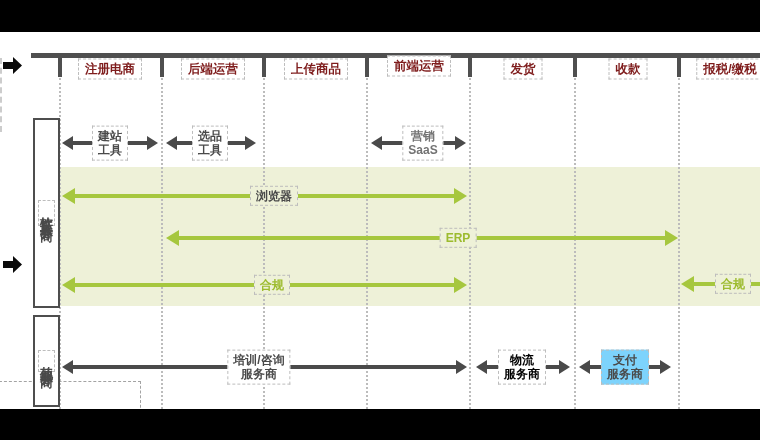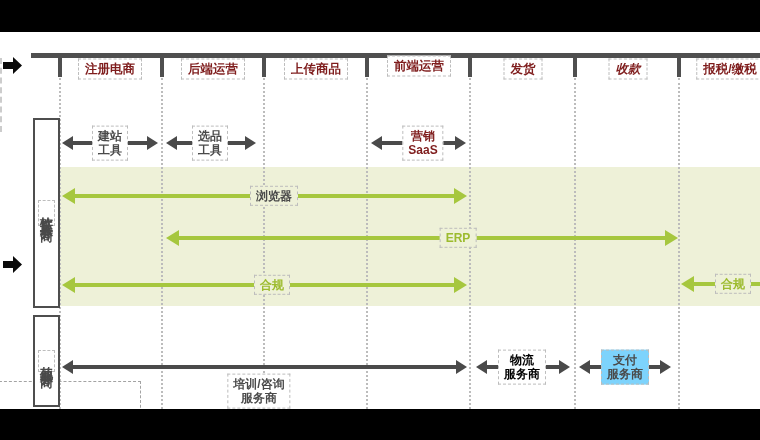--- a/index.html
+++ b/index.html
@@ -72,21 +72,21 @@
       <div class="arrow-line" style="left: 174px; top: 141.25px; width: 74px; height: 3.5px; background: rgb(74, 74, 74);"></div>
       <div class="arrow-head" style="left: 166px; top: 136px; border-top: 7px solid transparent; border-bottom: 7px solid transparent; border-right: 11px solid rgb(74, 74, 74);"></div>
       <div class="arrow-head" style="left: 245px; top: 136px; border-top: 7px solid transparent; border-bottom: 7px solid transparent; border-left: 11px solid rgb(74, 74, 74);"></div>
       <div class="arrow-label" style="left: 210px; top: 143px; background: rgb(255, 255, 255); color: rgb(74, 74, 74);">
         <div>选品</div>
         <div>工具</div>
       </div>
       <div class="arrow-line" style="left: 379px; top: 141.25px; width: 79px; height: 3.5px; background: rgb(74, 74, 74);"></div>
       <div class="arrow-head" style="left: 371px; top: 136px; border-top: 7px solid transparent; border-bottom: 7px solid transparent; border-right: 11px solid rgb(74, 74, 74);"></div>
       <div class="arrow-head" style="left: 455px; top: 136px; border-top: 7px solid transparent; border-bottom: 7px solid transparent; border-left: 11px solid rgb(74, 74, 74);"></div>
-      <div class="arrow-label" style="left: 423px; top: 143px; background: rgb(255, 255, 255); color: #7f1d1d;">
+      <div class="arrow-label" style="left: 423px; top: 143px; background: rgb(255, 255, 255); color: #737373;">
         <div>营销</div>
         <div>SaaS</div>
       </div>
       <div class="arrow-line" style="left: 72px; top: 194px; width: 385px; height: 4px; background: rgb(166, 199, 62);"></div>
       <div class="arrow-head" style="left: 62px; top: 188px; border-top: 8px solid transparent; border-bottom: 8px solid transparent; border-right: 13px solid rgb(166, 199, 62);"></div>
       <div class="arrow-head" style="left: 454px; top: 188px; border-top: 8px solid transparent; border-bottom: 8px solid transparent; border-left: 13px solid rgb(166, 199, 62);"></div>
       <div class="arrow-label" style="left: 274px; top: 196px; background: rgb(238, 241, 216); color: rgb(74, 74, 74);">
         <div>浏览器</div>
       </div>
       <div class="arrow-line" style="left: 176px; top: 236px; width: 492px; height: 4px; background: rgb(166, 199, 62);"></div>
@@ -102,21 +102,21 @@
         <div>合规</div>
       </div>
       <div class="arrow-line" style="left: 691px; top: 282px; width: 75px; height: 4px; background: rgb(166, 199, 62);"></div>
       <div class="arrow-head" style="left: 681px; top: 276px; border-top: 8px solid transparent; border-bottom: 8px solid transparent; border-right: 13px solid rgb(166, 199, 62);"></div>
       <div class="arrow-label" style="left: 733px; top: 284px; background: rgb(238, 241, 216); color: rgb(156, 187, 46);">
         <div>合规</div>
       </div>
       <div class="arrow-line" style="left: 70px; top: 365.25px; width: 389px; height: 3.5px; background: rgb(74, 74, 74);"></div>
       <div class="arrow-head" style="left: 62px; top: 360px; border-top: 7px solid transparent; border-bottom: 7px solid transparent; border-right: 11px solid rgb(74, 74, 74);"></div>
       <div class="arrow-head" style="left: 456px; top: 360px; border-top: 7px solid transparent; border-bottom: 7px solid transparent; border-left: 11px solid rgb(74, 74, 74);"></div>
-      <div class="arrow-label" style="left: 259px; top: 367px; background: rgb(255, 255, 255); color: rgb(74, 74, 74); margin-top: 24px;">
+      <div class="arrow-label" style="left: 259px; top: 367px; background: rgb(255, 255, 255); color: rgb(74, 74, 74);">
         <div>培训/咨询</div>
         <div>服务商</div>
       </div>
       <div class="arrow-line" style="left: 484px; top: 365.25px; width: 78px; height: 3.5px; background: rgb(74, 74, 74);"></div>
       <div class="arrow-head" style="left: 476px; top: 360px; border-top: 7px solid transparent; border-bottom: 7px solid transparent; border-right: 11px solid rgb(74, 74, 74);"></div>
       <div class="arrow-head" style="left: 559px; top: 360px; border-top: 7px solid transparent; border-bottom: 7px solid transparent; border-left: 11px solid rgb(74, 74, 74);"></div>
       <div class="arrow-label" style="left: 522px; top: 367px; background: rgb(255, 255, 255); color: #000000;">
         <div>物流</div>
         <div>服务商</div>
       </div>
@@ -138,21 +138,21 @@
       <div class="tick" style="left: 468px;"></div>
       <div class="tick" style="left: 573px;"></div>
       <div class="tick" style="left: 677px;"></div>
     </div>
   <div id="stages-layer">
       <div class="stage-label" style="left: 110px; top: 69px;">注册电商</div>
       <div class="stage-label" style="left: 213px; top: 69px;">后端运营</div>
       <div class="stage-label" style="left: 316px; top: 69px;">上传商品</div>
       <div class="stage-label" style="left: 419px; top: 66px;">前端运营</div>
       <div class="stage-label" style="left: 523px; top: 69px;">发货</div>
-      <div class="stage-label" style="left: 628px; top: 69px; font-style: italic;">收款</div>
+      <div class="stage-label" style="left: 628px; top: 69px;">收款</div>
       <div class="stage-label" style="left: 730px; top: 69px;">报税/缴税</div>
     </div>
 
   <div class="lane-box" id="lane-box-software">
     <div class="lane-label">软件工具服务商</div>
   </div>
   <div class="lane-box" id="lane-box-other">
     <div class="lane-label">其他服务商</div>
   </div>
 

